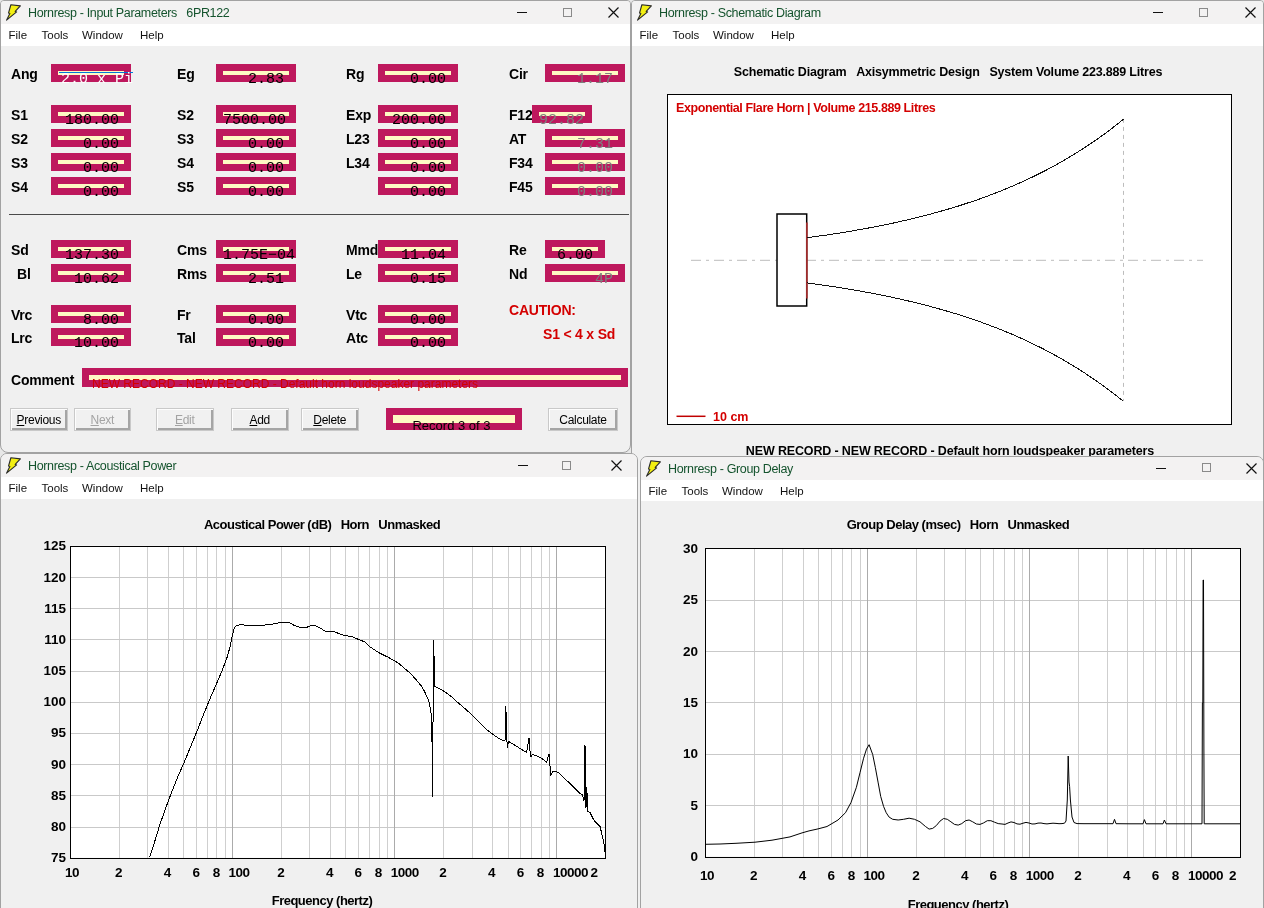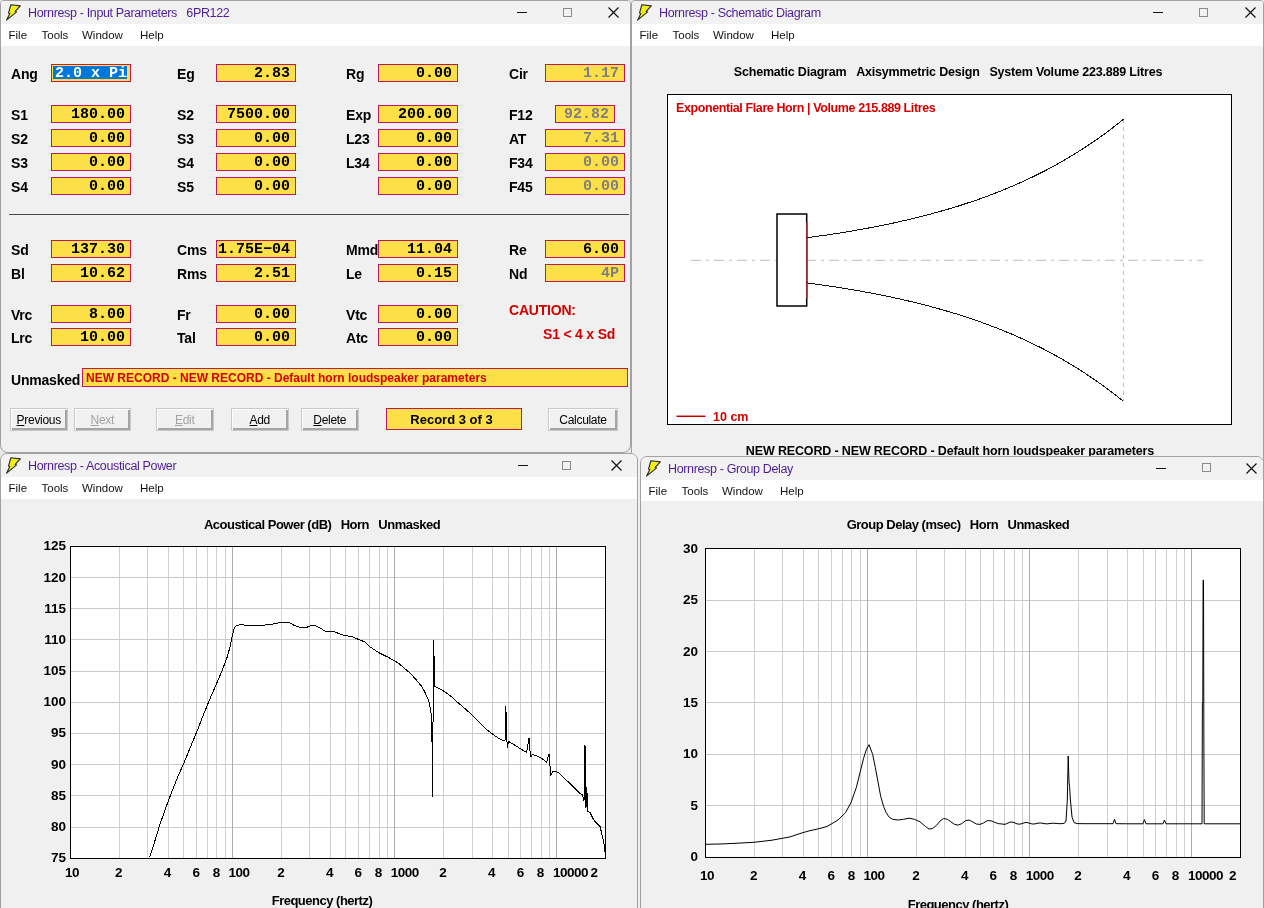--- a/index.html
+++ b/index.html
@@ -1,23 +1,23 @@
 <!DOCTYPE html>
 <html><head><meta charset="utf-8"><style>
 * {margin:0;padding:0;box-sizing:border-box}
 html,body {width:1264px;height:908px;overflow:hidden;background:#e8e8e8;
   font-family:"Liberation Sans",sans-serif}
 .win {position:absolute;background:#f0f0f0;border:1px solid #a2a2a2;overflow:hidden}
 .tb {position:absolute;left:0;top:0;right:0;height:23px;background:#f3f2f2}
-.ttl {position:absolute;left:27px;top:0;line-height:24px;font-size:12.5px;letter-spacing:-0.35px;color:#4c1d95;white-space:pre}
+.ttl {position:absolute;left:27px;top:0;line-height:24px;font-size:12.5px;letter-spacing:-0.35px;color:#14532d;white-space:pre}
 .mb {position:absolute;left:0;top:23px;right:0;height:21.5px;background:#fff}
 .mb span {position:absolute;top:0;line-height:22px;font-size:11.5px;color:#111}
 .lab {position:absolute;font-size:14px;font-weight:bold;color:#000;white-space:pre;letter-spacing:-0.2px}
-.f {position:absolute;height:18px;background:#fde047;border:1px solid #be185d;
-  font-family:"Liberation Mono",monospace;font-size:15px;font-weight:bold;color:#000;
+.f {position:absolute;height:18px;background:#fef9c3;border:7px solid #be185d;
+  font-family:"Liberation Mono",monospace;font-size:15px;font-weight:normal;color:#000;
   text-align:right;padding-right:5px;line-height:17px;white-space:pre}
 .f.g {color:#7f7f7f}
 .sel {position:absolute;left:1px;top:1px;bottom:2px;width:74px;background:#0078d7;color:#fff;
   text-align:left;padding-left:2px;line-height:16px}
 .btn {position:absolute;height:23px;background:#f1f1f1;border:1px solid #c9c9c9;
   box-shadow:inset 1px 1px 0 #fdfdfd,inset -2px -2px 0 #a5a5a5;
   font-size:12px;letter-spacing:-0.3px;text-align:center;line-height:22px;color:#000}
 .btn.dis {color:#a3a3a3}
 </style></head><body>
 <div class="win" id="w1" style="left:0;top:0;width:631px;height:453px;border-radius:4px 4px 8px 8px">
@@ -46,21 +46,21 @@
     <div class="f" style="left:377px;top:63px;width:80px">0.00</div>
     <div class="lab" style="left:508px;top:65px;">Cir</div>
     <div class="f g" style="left:544px;top:63px;width:80px">1.17</div>
     <div class="lab" style="left:10px;top:105.5px;">S1</div>
     <div class="f" style="left:50px;top:103.5px;width:80px">180.00</div>
     <div class="lab" style="left:176px;top:105.5px;">S2</div>
     <div class="f" style="left:215px;top:103.5px;width:80px">7500.00</div>
     <div class="lab" style="left:345px;top:105.5px;">Exp</div>
     <div class="f" style="left:377px;top:103.5px;width:80px">200.00</div>
     <div class="lab" style="left:508px;top:105.5px;">F12</div>
-    <div class="f g" style="left:554px;top:103.5px;width:60px">92.82</div>
+    <div class="f g" style="left:531px;top:103.5px;width:60px">92.82</div>
     <div class="lab" style="left:10px;top:129.5px;">S2</div>
     <div class="f" style="left:50px;top:127.5px;width:80px">0.00</div>
     <div class="lab" style="left:176px;top:129.5px;">S3</div>
     <div class="f" style="left:215px;top:127.5px;width:80px">0.00</div>
     <div class="lab" style="left:345px;top:129.5px;">L23</div>
     <div class="f" style="left:377px;top:127.5px;width:80px">0.00</div>
     <div class="lab" style="left:508px;top:129.5px;">AT</div>
     <div class="f g" style="left:544px;top:127.5px;width:80px">7.31</div>
     <div class="lab" style="left:10px;top:153.5px;">S3</div>
     <div class="f" style="left:50px;top:151.5px;width:80px">0.00</div>
@@ -79,22 +79,22 @@
     <div class="lab" style="left:508px;top:177.5px;">F45</div>
     <div class="f g" style="left:544px;top:175.5px;width:80px">0.00</div>
     <div style="position:absolute;left:8px;top:213px;width:620px;height:0;border-top:1px solid #4a4a4a"></div>
     <div class="lab" style="left:10px;top:241px;">Sd</div>
     <div class="f" style="left:50px;top:239px;width:80px">137.30</div>
     <div class="lab" style="left:176px;top:241px;">Cms</div>
     <div class="f" style="left:215px;top:239px;width:80px">1.75E−04</div>
     <div class="lab" style="left:345px;top:241px;">Mmd</div>
     <div class="f" style="left:377px;top:239px;width:80px">11.04</div>
     <div class="lab" style="left:508px;top:241px;">Re</div>
-    <div class="f" style="left:544px;top:239px;width:80px">6.00</div>
-    <div class="lab" style="left:10px;top:264.5px;">Bl</div>
+    <div class="f" style="left:544px;top:239px;width:60px">6.00</div>
+    <div class="lab" style="left:16px;top:264.5px;">Bl</div>
     <div class="f" style="left:50px;top:262.5px;width:80px">10.62</div>
     <div class="lab" style="left:176px;top:264.5px;text-align:center;">Rms</div>
     <div class="f" style="left:215px;top:262.5px;width:80px">2.51</div>
     <div class="lab" style="left:345px;top:264.5px;">Le</div>
     <div class="f" style="left:377px;top:262.5px;width:80px">0.15</div>
     <div class="lab" style="left:508px;top:264.5px;">Nd</div>
     <div class="f g" style="left:544px;top:262.5px;width:80px">4P</div>
     <div class="lab" style="left:10px;top:306px;">Vrc</div>
     <div class="f" style="left:50px;top:304px;width:80px">8.00</div>
     <div class="lab" style="left:176px;top:306px;">Fr</div>
@@ -102,21 +102,21 @@
     <div class="lab" style="left:345px;top:306px;">Vtc</div>
     <div class="f" style="left:377px;top:304px;width:80px">0.00</div>
     <div class="lab" style="left:10px;top:329px;">Lrc</div>
     <div class="f" style="left:50px;top:327px;width:80px">10.00</div>
     <div class="lab" style="left:176px;top:329px;">Tal</div>
     <div class="f" style="left:215px;top:327px;width:80px">0.00</div>
     <div class="lab" style="left:345px;top:329px;">Atc</div>
     <div class="f" style="left:377px;top:327px;width:80px">0.00</div>
     <div class="lab" style="left:508px;top:300.5px;color:#d40000;">CAUTION:</div>
     <div class="lab" style="left:508px;top:324.5px;color:#d40000;margin-left:34px;">S1 &lt; 4 x Sd</div>
-    <div class="lab" style="left:10px;top:371px;">Unmasked</div>
+    <div class="lab" style="left:10px;top:371px;">Comment</div>
     <div class="f" style="left:81px;top:367px;width:546px;height:19px;text-align:left;padding:0 0 0 3px;font-family:'Liberation Sans',sans-serif;font-size:12px;letter-spacing:0;color:#d40000;line-height:19px">NEW RECORD - NEW RECORD - Default horn loudspeaker parameters</div>
     <div class="btn" style="left:9px;top:406.5px;width:57.5px"><u>P</u>revious</div>
     <div class="btn dis" style="left:72.5px;top:406.5px;width:57.5px"><u>N</u>ext</div>
     <div class="btn dis" style="left:155px;top:406.5px;width:57.5px"><u>E</u>dit</div>
     <div class="btn" style="left:230px;top:406.5px;width:57.5px"><u>A</u>dd</div>
     <div class="btn" style="left:300px;top:406.5px;width:57.5px"><u>D</u>elete</div>
     <div class="f" style="left:385px;top:406.5px;width:136px;height:22px;font-family:'Liberation Sans',sans-serif;font-size:13px;text-align:center;line-height:22px;letter-spacing:0">Record 3 of 3</div>
     <div class="btn" style="left:547px;top:406.5px;width:70px">Calculate</div>
 </div>
 <div class="win" id="w2" style="left:631px;top:0;width:633px;height:909px;border-radius:4px 4px 0 0">

